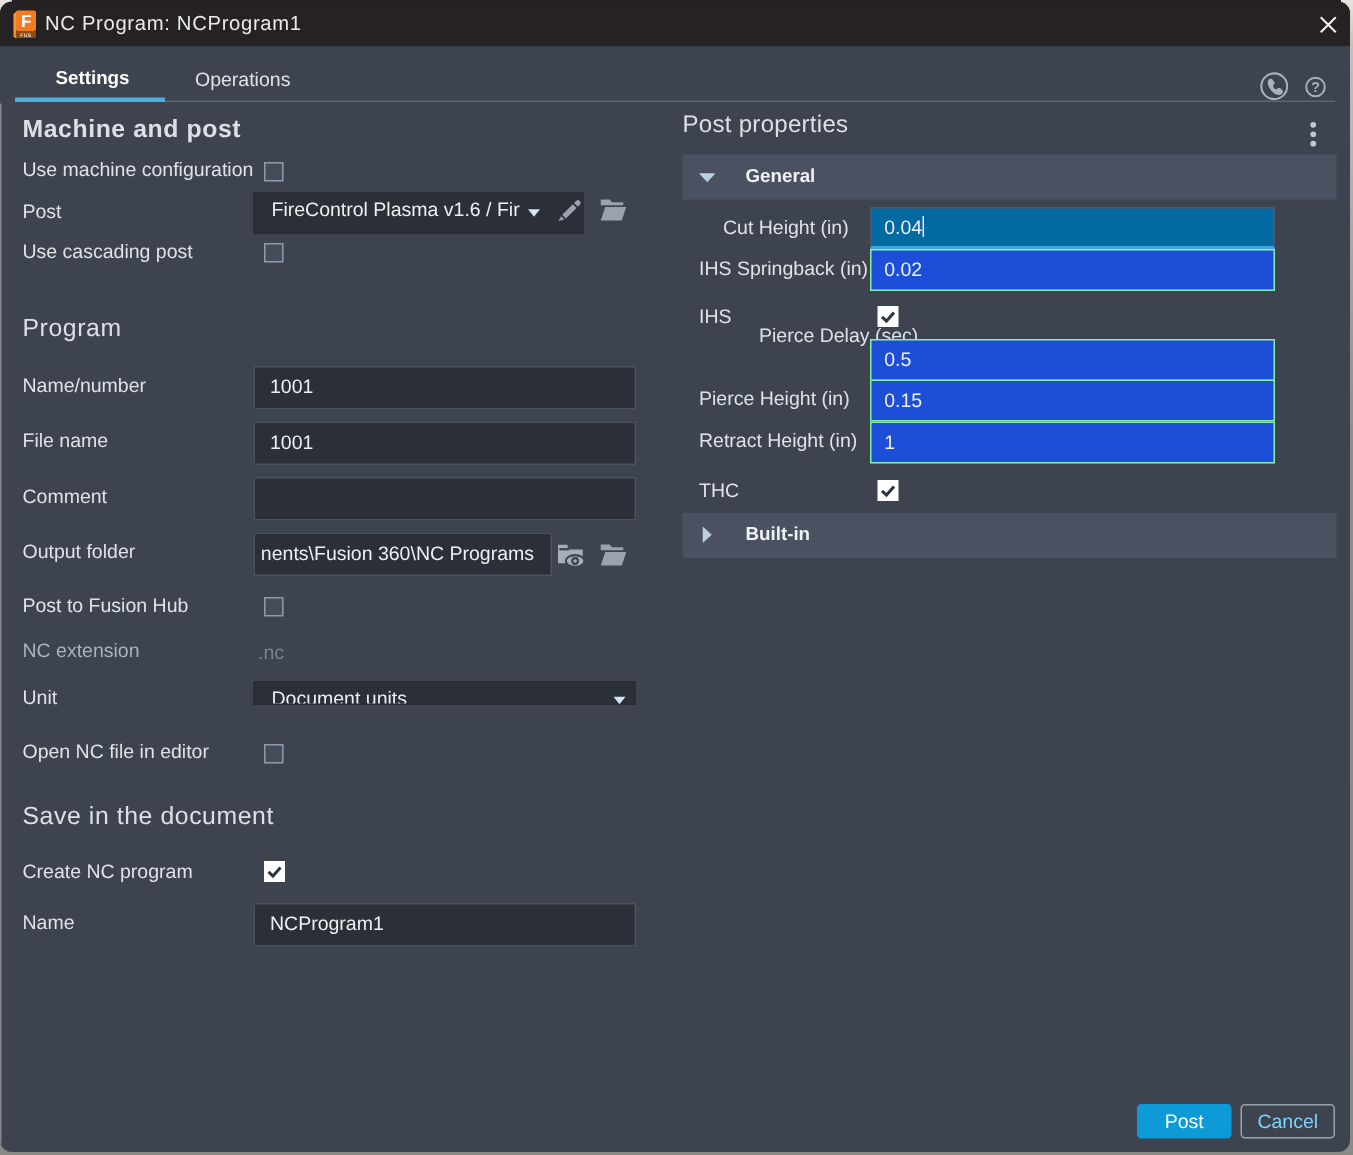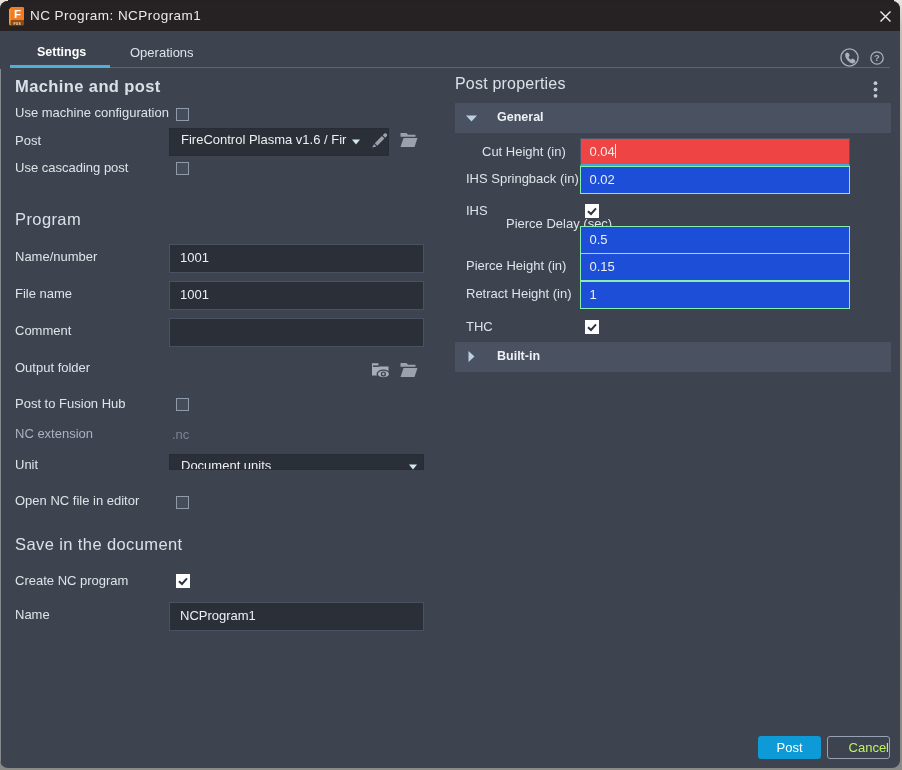--- a/index.html
+++ b/index.html
@@ -80,20 +80,21 @@
   <div class="cb" style="left:176px;top:161px;"></div>
 
   <div class="h1" style="top:209px;">Program</div>
   <div class="lbl" style="top:248px;">Name/number</div>
   <div class="inp" style="top:243px;">1001</div>
   <div class="lbl" style="top:285px;">File name</div>
   <div class="inp" style="top:280px;">1001</div>
   <div class="lbl" style="top:322px;">Comment</div>
   <div class="inp" style="top:317px;"></div>
   <div class="lbl" style="top:359px;">Output folder</div>
+  <div class="inp" style="top:354px;width:199px;direction:rtl;padding-left:2px;padding-right:11px;">‭nents\Fusion 360\NC Programs‬</div>
   <svg class="abs" style="left:371px;top:360px;" width="19" height="19" viewBox="0 0 19 19">
     <path d="M1 2.2 h6.4 v1.6 l1.2 1.6 h8.9 v9.1 h-16.5 Z" fill="#a7aeba"></path>
     <rect x="1.9" y="4.4" width="6.6" height="1.5" fill="#3d4450"></rect>
     <ellipse cx="12.4" cy="13" rx="6.2" ry="3.9" fill="#a7aeba" stroke="#3d4450" stroke-width="1.4"></ellipse>
     <circle cx="12.4" cy="13" r="2.6" fill="#3d4450"></circle>
     <circle cx="12.4" cy="13" r="1.2" fill="#a7aeba"></circle>
   </svg>
   <svg class="abs" style="left:400px;top:361px;" width="18" height="16" viewBox="0 0 18 16">
     <path d="M0.5 1 h6 l1.5 1.8 h7.5 v2 h-15 Z" fill="#9aa2ae"></path>
     <path d="M3.5 6 h14 l-3 9 h-14 Z" fill="#9aa2ae"></path>
@@ -126,21 +127,21 @@
       <circle cx="3.5" cy="8.5" r="1.9" fill="#c3c9d2"></circle>
       <circle cx="3.5" cy="14.8" r="1.9" fill="#c3c9d2"></circle>
   </svg>
   <div class="bar" style="top:102px;"></div>
   <svg class="abs" style="left:466px;top:114px;" width="11" height="7" viewBox="0 0 11 7">
       <polygon points="0,0.5 11,0.5 5.5,6.5" fill="#bdd0e2"></polygon>
     </svg>
   <div class="bartxt" style="top:109px;">General</div>
 
   <div class="rlbl" style="top:143px;margin-left:16px;">Cut Height (in)</div>
-  <div class="rinp" style="top:137px;height:28px;border:1px solid #4e586a;border-bottom:2px solid #3ea7db;background:#ef4444;">0.04<span style="display:inline-block;width:1px;height:14px;background:#e8eaee;vertical-align:-2px;"></span></div>
+  <div class="rinp" style="top:137px;height:28px;border:1px solid #4e586a;border-bottom:2px solid #3ea7db;background:#0369a1;">0.04<span style="display:inline-block;width:1px;height:14px;background:#e8eaee;vertical-align:-2px;"></span></div>
   <div class="rlbl" style="top:169.5px;">IHS Springback (in)</div>
   <div class="rinp" style="top:165px;">0.02</div>
   <div class="rlbl" style="top:201.5px;">IHS</div>
   <div class="cbc" style="left:585px;top:203px;">
     <svg width="14" height="14" viewBox="0 0 14 14">
         <path d="M3 7.2 L6 10 L11 4.4" stroke="#2b3442" stroke-width="2" fill="none"></path>
       </svg>
   </div>
   <div class="rlbl" style="top:215px;margin-left:40px;">Pierce Delay (sec)</div>
   <div class="rinp" style="top:225px;">0.5</div>
@@ -154,14 +155,14 @@
         <path d="M3 7.2 L6 10 L11 4.4" stroke="#2b3442" stroke-width="2" fill="none"></path>
       </svg>
   </div>
   <div class="bar" style="top:341px;"></div>
   <svg class="abs" style="left:468px;top:350px;" width="7" height="11" viewBox="0 0 7 11">
       <polygon points="0.5,0 6.5,5.5 0.5,11" fill="#bdd0e2"></polygon>
     </svg>
   <div class="bartxt" style="top:348px;">Built-in</div>
 
   <div class="abs" style="left:758px;top:735px;width:63px;height:23px;background:#0d9ad6;border-radius:3px;color:#ffffff;font-size:13px;text-align:center;line-height:23px;">Post</div>
-  <div class="abs" style="left:827px;top:735px;width:63px;height:23px;background:transparent;border:1px solid #97a2b2;border-radius:3px;color:#bef264;font-size:13px;text-align:right;line-height:21px;">Cancel</div>
+  <div class="abs" style="left:827px;top:735px;width:63px;height:23px;background:transparent;border:1px solid #97a2b2;border-radius:3px;color:#7dd3fc;font-size:13px;text-align:center;line-height:21px;">Cancel</div>
 </div>
 
 </body></html>

